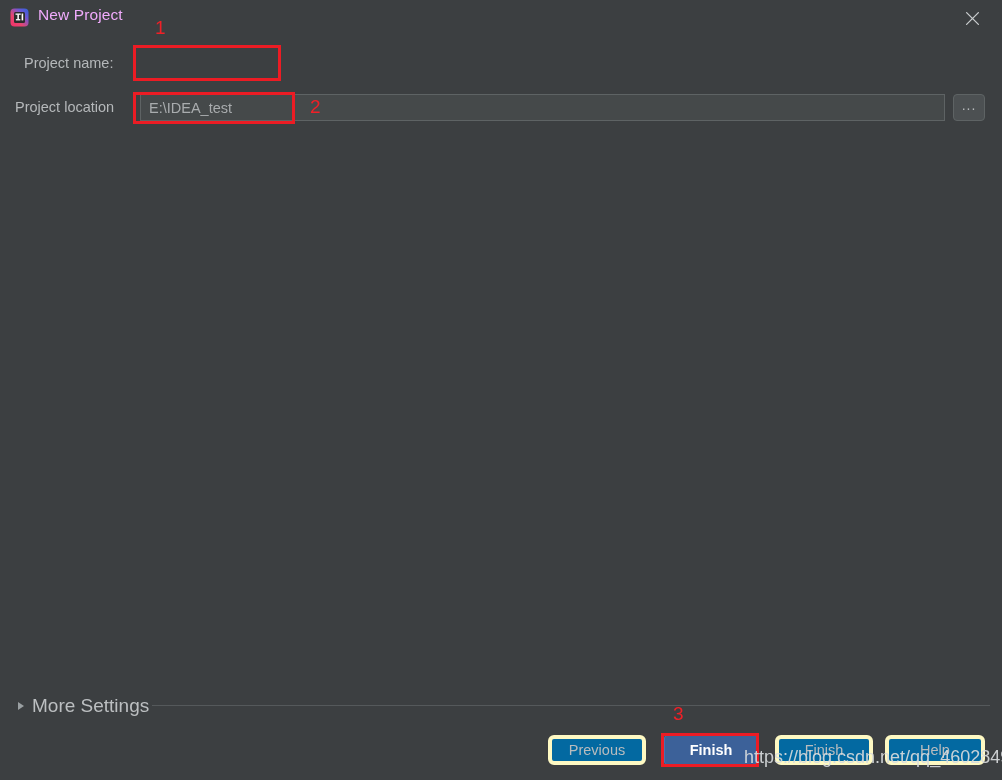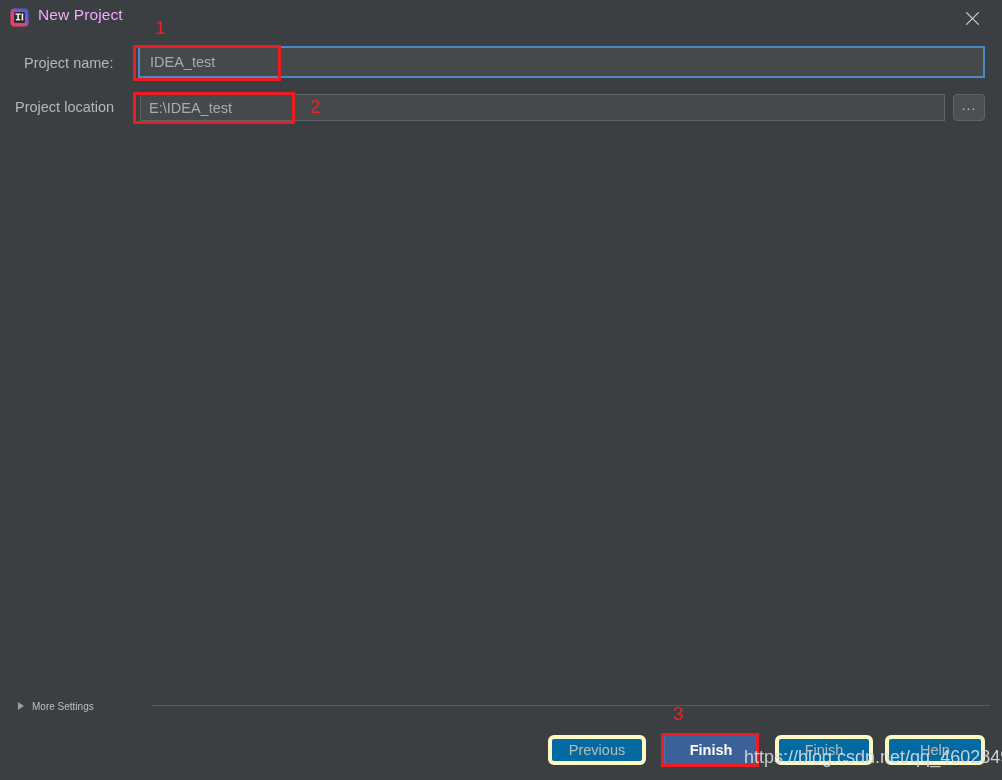--- a/index.html
+++ b/index.html
@@ -140,21 +140,21 @@
     cursor: pointer;
   }
   #more-settings-arrow {
     width: 0; height: 0;
     border-left: 6px solid #9aa0a2;
     border-top: 4.5px solid transparent;
     border-bottom: 4.5px solid transparent;
     margin-right: 8px;
   }
   #more-settings-label {
-    font-size: 10px;
+    font-size: 19px;
     color: #bcbfc1;
     white-space: nowrap;
   }
   #more-settings-divider {
     position: absolute;
     left: 152px;
     top: 10px;
     width: 838px;
     height: 1px;
     background: #55595b;
@@ -254,23 +254,20 @@
 
     <span id="close-button">
       <svg width="15" height="15" viewBox="0 0 15 15">
         <path d="M1.6 1.6 L13.4 13.4 M13.4 1.6 L1.6 13.4" stroke="#c9ccce" stroke-width="1.3" fill="none" stroke-linecap="round"></path>
       </svg>
     </span>
   </div>
 
   <span class="form-label" id="label-project-name">Project name:</span>
 
-  <div class="text-field" id="field-project-name" title="Project name">
-    <span class="value">IDEA_test</span>
-  </div>
 
   <span class="form-label" id="label-project-location">Project location</span>
 
   <div class="text-field" id="field-project-location" title="Project location">
     <span class="value">E:\IDEA_test</span>
   </div>
 
   <div id="browse-button">
     <span class="dots">...</span>
   </div>

